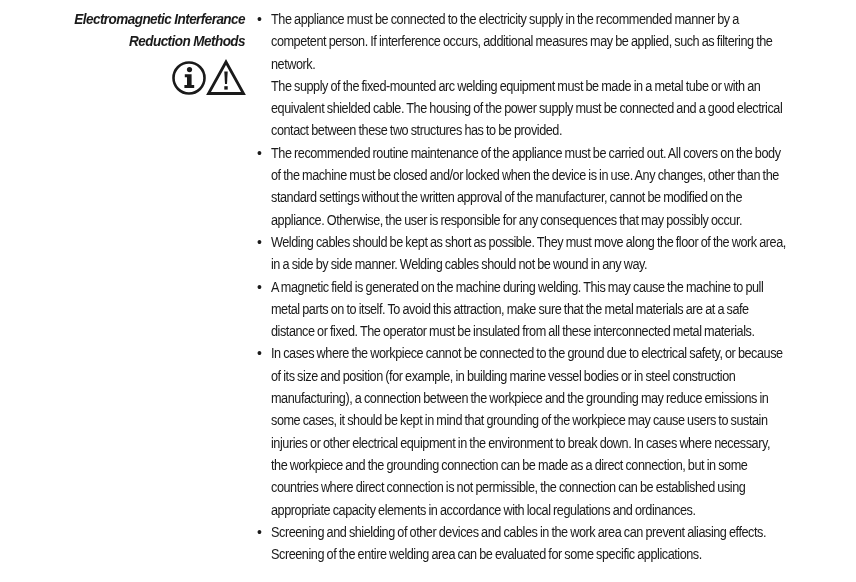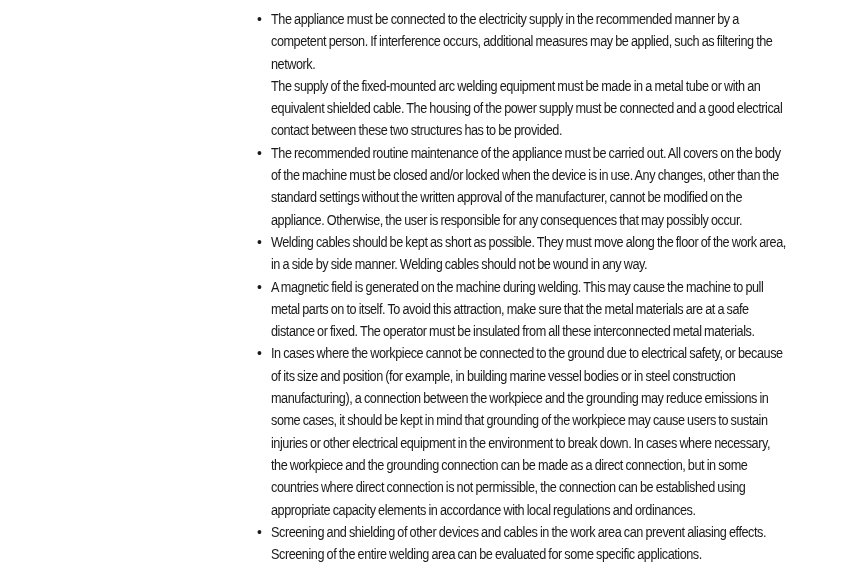--- a/index.html
+++ b/index.html
@@ -83,20 +83,39 @@
     transform-origin: left top;
     width: 700px;
     margin: 0;
   }
 </style>
 </head>
 <body>
 
 <div class="page">
 
+  <div class="sidebar">
+    <p class="section-title">Electromagnetic Interferance</p>
+    <p class="section-title">Reduction Methods</p>
+
+    <div class="icons">
+
+      <svg style="left:6px;" width="36" height="36" viewBox="0 0 36 36">
+        <circle cx="18" cy="18" r="15.5" fill="none" stroke="#1a1a1a" stroke-width="2.6"></circle>
+        <circle cx="18.5" cy="9.6" r="2.6" fill="#1a1a1a"></circle>
+        <path d="M13.8 14.2 H20.6 V25 H23.2 V28 H13.4 V25 H16 V17.2 H13.8 Z" fill="#1a1a1a"></path>
+      </svg>
+
+      <svg style="left:41px; top:-1px;" width="40" height="38" viewBox="0 0 40 38">
+        <path d="M20 3 L37.5 34.5 H2.5 Z" fill="none" stroke="#1a1a1a" stroke-width="2.8" stroke-linejoin="miter"></path>
+        <path d="M18.3 12.5 H21.7 L21 25 H19 Z" fill="#1a1a1a"></path>
+        <rect x="18.3" y="27.2" width="3.4" height="3.4" fill="#1a1a1a"></rect>
+      </svg>
+    </div>
+  </div>
 
   <div class="content">
     <ul class="bullets">
 
       <li>
         <span class="dot">•</span>
         <p class="para">The appliance must be connected to the electricity supply in the recommended manner by a
 competent person. If interference occurs, additional measures may be applied, such as filtering the
 network.</p>
         <p class="para">The supply of the fixed-mounted arc welding equipment must be made in a metal tube or with an

